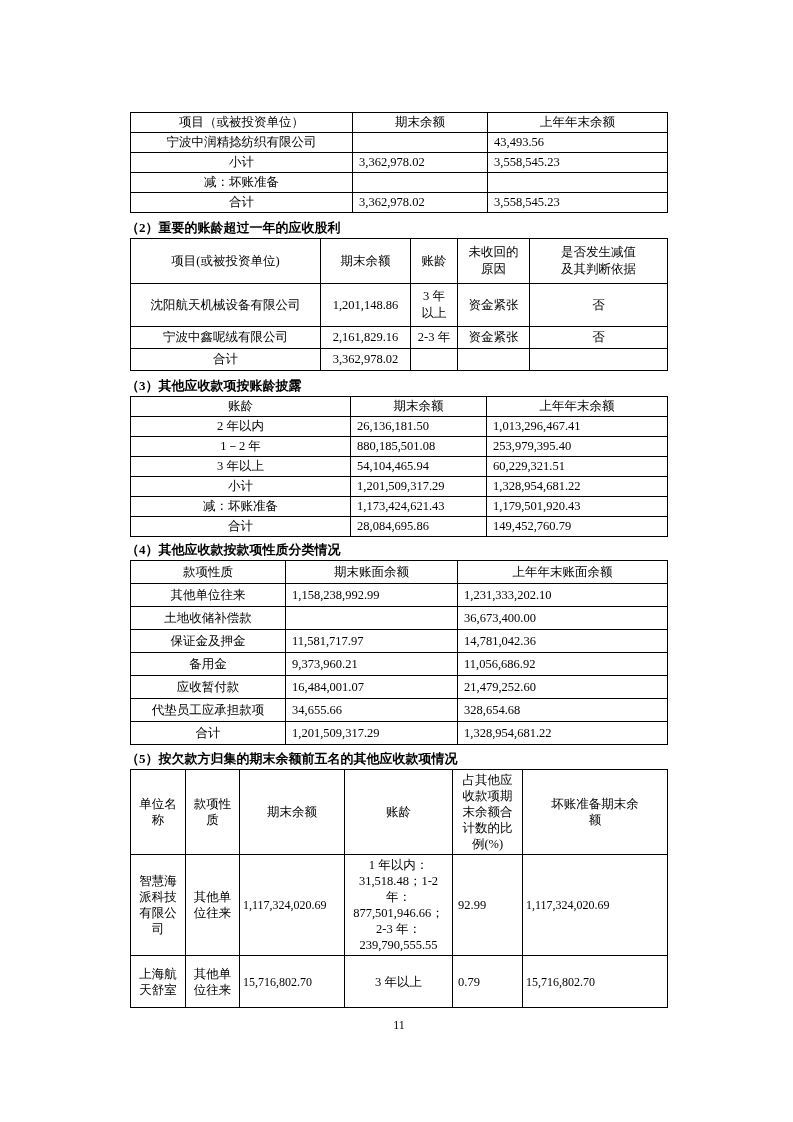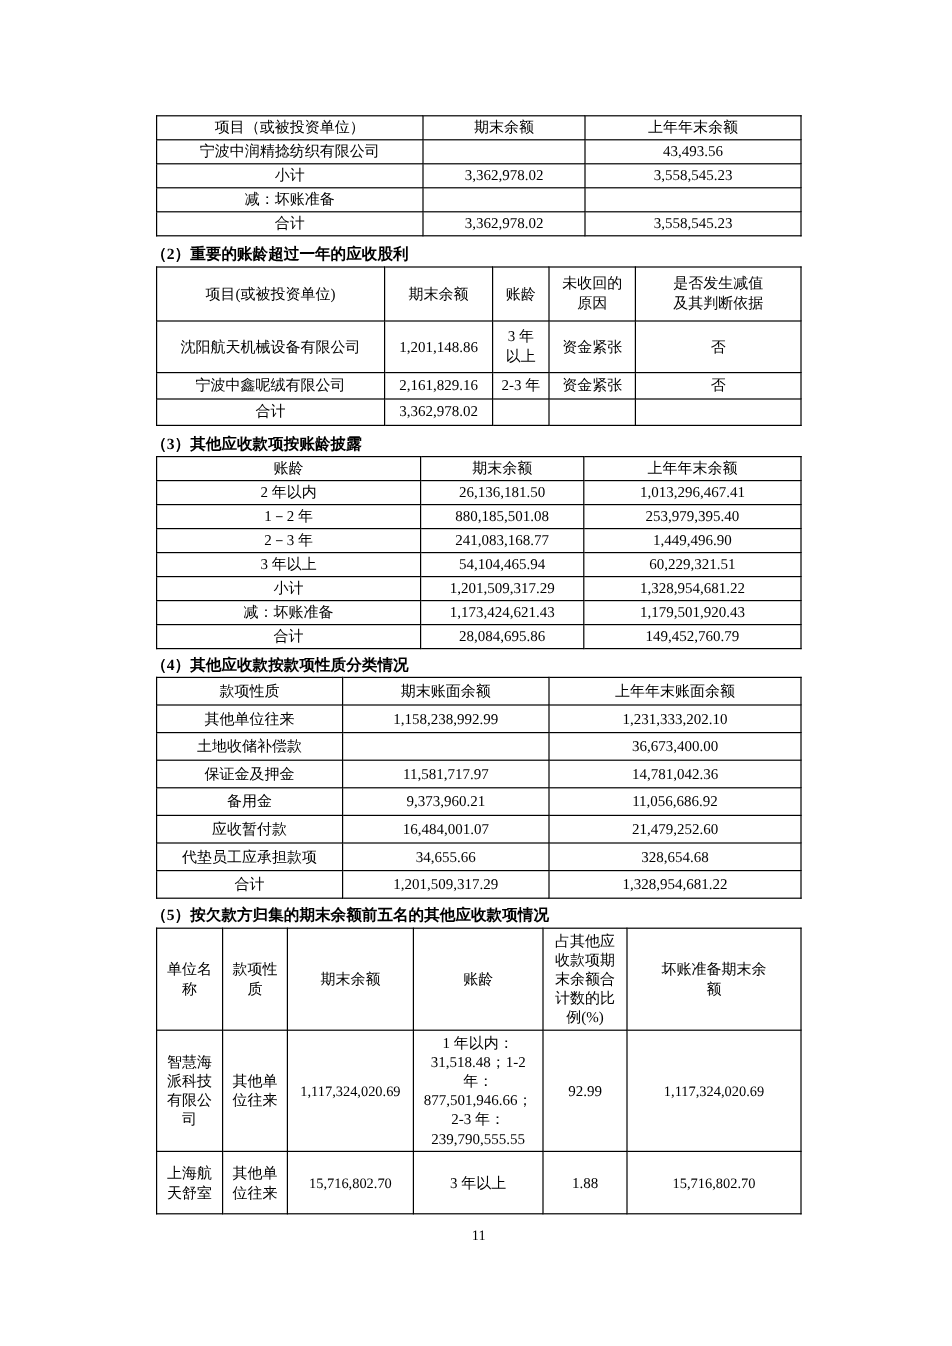--- a/index.html
+++ b/index.html
@@ -1,22 +1,22 @@
 <!DOCTYPE html>
 <html><head>
 <meta charset="utf-8">
 <style>
   html,body{margin:0;padding:0;background:#fff;}
   .page{position:relative;width:793px;height:1122px;background:#fff;overflow:hidden;
         font-family:"Liberation Serif","DejaVu Serif",serif;color:#000;}
-  .content{position:absolute;left:130px;top:96px;width:538px;}
+  .content{position:absolute;left:130px;top:112px;width:538px;}
   table.t{border-collapse:collapse;table-layout:fixed;width:537px;}
   .t td{border:1px solid #000;font-size:12.5px;line-height:17px;padding:1px 6px;
         vertical-align:middle;overflow:hidden;word-break:break-word;}
-  .c{text-align:center}.l{text-align:center}.r{text-align:center}
+  .c{text-align:center}.l{text-align:center}.r{text-align:left}
   .pre{white-space:pre-line}
   .heading{font-weight:bold;font-size:13px;line-height:20px;margin:5px 0 0 -4px;}
   .h3m{margin-top:5px}.h4m{margin-top:3px}.h5m{margin-top:4px}
   
   .t2 tr.hh td{height:40px;padding:2px 6px;}
   .t2 tr.tall td{height:38px;padding:2px 6px;}
   .t2 td{padding:2px 6px;}
   
   .t4 td{height:18px;padding:2px 6px;}
   
@@ -129,25 +129,20 @@
           <td class="l">2 年以内</td>
           <td class="r">26,136,181.50</td>
           <td class="r">1,013,296,467.41</td>
         </tr>
         <tr>
           <td class="l">1－2 年</td>
           <td class="r">880,185,501.08</td>
           <td class="r">253,979,395.40</td>
         </tr>
         <tr>
-          <td class="l">2－3 年</td>
-          <td class="r">241,083,168.77</td>
-          <td class="r">1,449,496.90</td>
-        </tr>
-        <tr>
           <td class="l">3 年以上</td>
           <td class="r">54,104,465.94</td>
           <td class="r">60,229,321.51</td>
         </tr>
         <tr>
           <td class="l">小计</td>
           <td class="r">1,201,509,317.29</td>
           <td class="r">1,328,954,681.22</td>
         </tr>
         <tr>
@@ -242,21 +237,21 @@
           <td class="r num">1,117,324,020.69</td>
           <td class="c">1 年以内：31,518.48；1-2 年：877,501,946.66；2-3 年：239,790,555.55</td>
           <td class="r">92.99</td>
           <td class="r num">1,117,324,020.69</td>
         </tr>
         <tr class="r1">
           <td class="c">上海航天舒室</td>
           <td class="c">其他单位往来</td>
           <td class="r num">15,716,802.70</td>
           <td class="c">3 年以上</td>
-          <td class="r">1.88</td>
+          <td class="r">0.79</td>
           <td class="r num">15,716,802.70</td>
         </tr>
       </tbody>
     </table>
 
     <div class="pagenum">11</div>
   </div>
 </div>
 
 </body></html>

